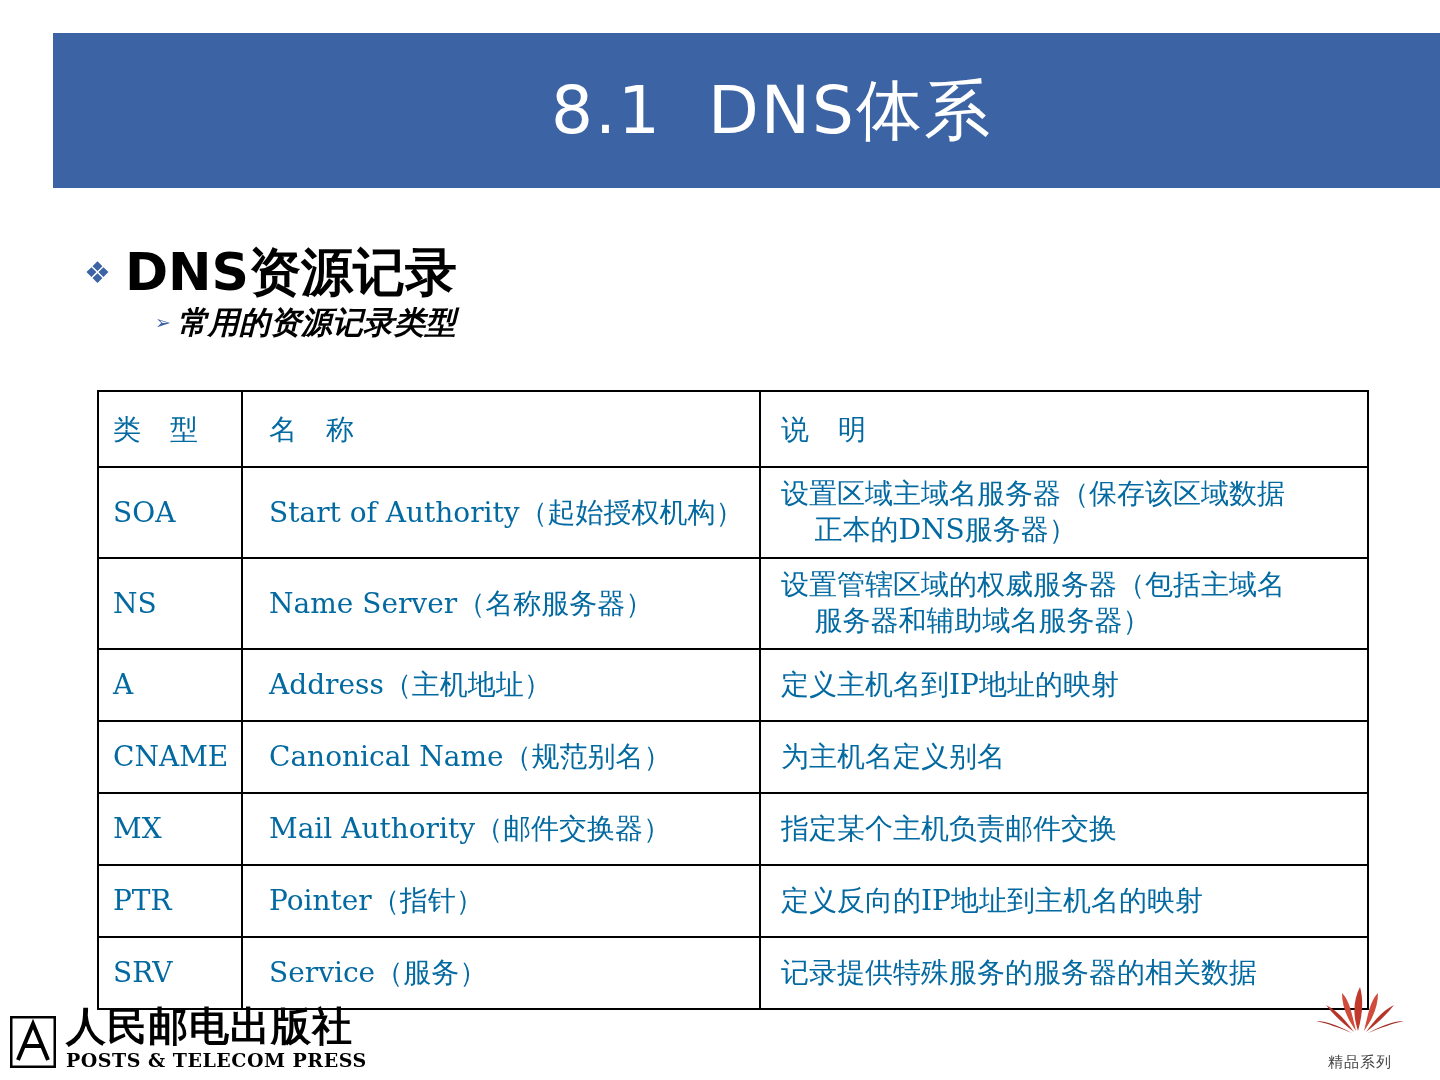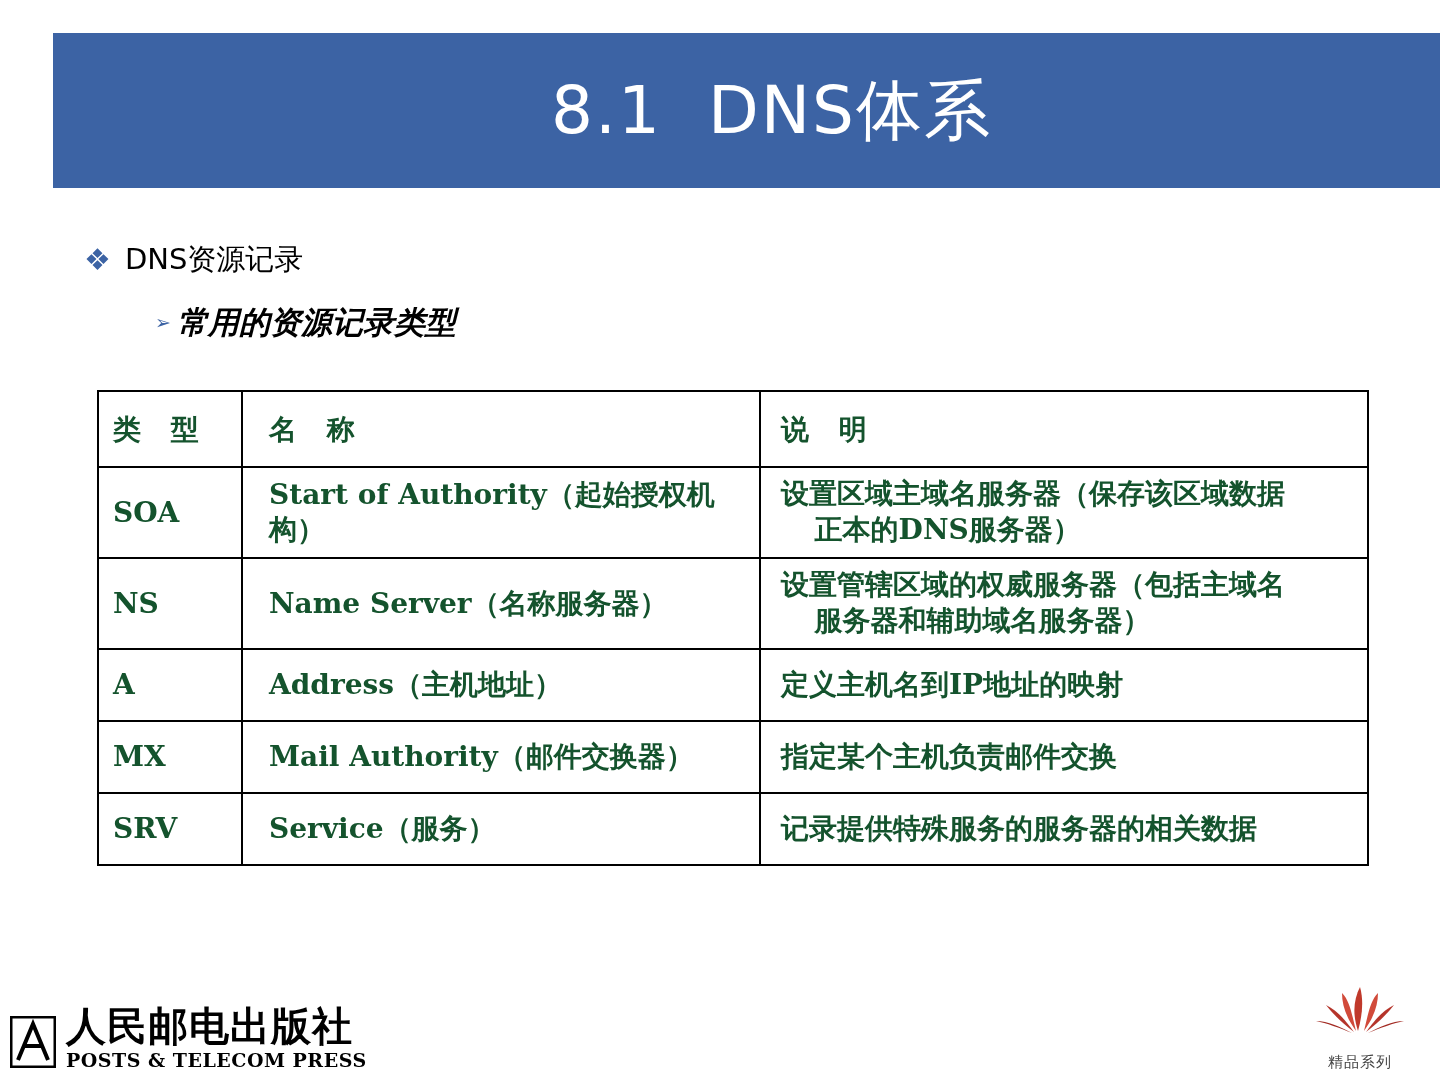--- a/index.html
+++ b/index.html
@@ -52,22 +52,22 @@
   }
   .bullet-l1 .marker {
     color: #3C63A4;
     font-size: 30px;
     line-height: 1;
     margin-right: 14px;
     font-family: "DejaVu Sans", sans-serif;
   }
   .bullet-l1 .label {
     font-family: "DejaVu Sans", sans-serif;
-    font-size: 29px;
-    font-weight: normal;
+    font-size: 52px;
+    font-weight: bold;
     color: #000000;
     line-height: 1.1;
   }
   .bullet-l2 {
     position: absolute;
     left: 155px;
     top: 305px;
     display: flex;
     align-items: center;
   }
@@ -94,22 +94,22 @@
     width: 1270px;
     border-collapse: collapse;
     table-layout: fixed;
   }
   .rec-table td, .rec-table th {
     border: 2px solid #000000;
     padding: 8px 14px;
     vertical-align: middle;
     font-family: "DejaVu Serif", serif;
     font-size: 28px;
-    color: #14532d;
-    font-weight: bold;
+    color: #0369a1;
+    font-weight: normal;
     line-height: 1.25;
     text-align: left;
   }
   .rec-table .col-type { width: 144px; }
   .rec-table .col-name { width: 518px; }
   .rec-table .col-desc { width: 608px; }
   .rec-table thead td {
     letter-spacing: 10px;
     height: 58px;
   }
@@ -213,23 +213,33 @@
           <span>设置管辖区域的权威服务器（包括主域名</span>
           <span class="indent-desc">服务器和辅助域名服务器）</span>
         </td>
       </tr>
       <tr>
         <td>A</td>
         <td class="cell-name">Address（主机地址）</td>
         <td class="cell-desc">定义主机名到IP地址的映射</td>
       </tr>
       <tr>
+        <td>CNAME</td>
+        <td class="cell-name">Canonical Name（规范别名）</td>
+        <td class="cell-desc">为主机名定义别名</td>
+      </tr>
+      <tr>
         <td>MX</td>
         <td class="cell-name">Mail Authority（邮件交换器）</td>
         <td class="cell-desc">指定某个主机负责邮件交换</td>
+      </tr>
+      <tr>
+        <td>PTR</td>
+        <td class="cell-name">Pointer（指针）</td>
+        <td class="cell-desc">定义反向的IP地址到主机名的映射</td>
       </tr>
       <tr>
         <td>SRV</td>
         <td class="cell-name">Service（服务）</td>
         <td class="cell-desc">记录提供特殊服务的服务器的相关数据</td>
       </tr>
     </tbody>
   </table>
 
   <div class="footer-left">

